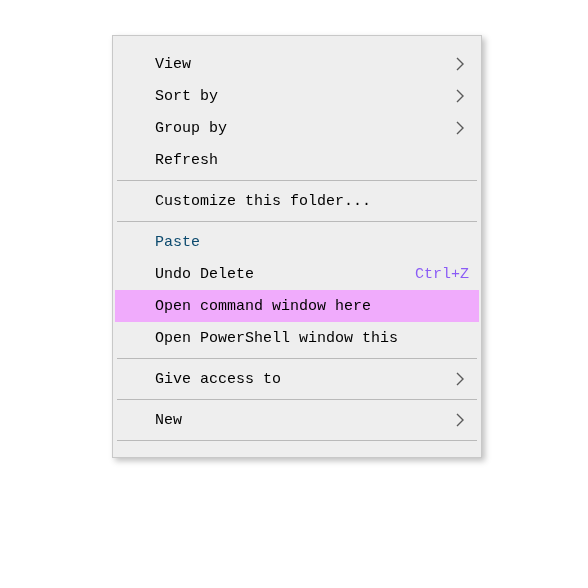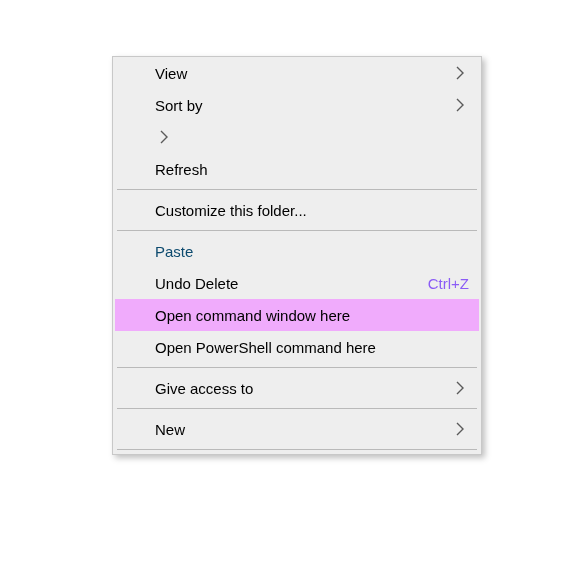--- a/index.html
+++ b/index.html
@@ -6,26 +6,27 @@
     body {
       width: 588px;
       height: 588px;
       background: #fff;
       font-family: "Segoe UI", Arial, sans-serif;
       position: relative;
     }
     .context-menu {
       position: absolute;
       left: 112px;
-      top: 56px;
+      top: 35px;
       width: 370px;
       background: #eeeeee;
       border: 1px solid #c8c8c8;
       box-shadow: 3px 3px 6px rgba(0,0,0,0.25);
-      padding: 0 2px;
+      padding: 12px 2px;
+      font-family: Liberation Mono, monospace;
     }
     .menu-item {
       display: flex;
       align-items: center;
       height: 32px;
       padding-left: 40px;
       padding-right: 10px;
       font-size: 15px;
       color: #000;
       position: relative;
@@ -65,20 +66,21 @@
   <div class="menu-item">
     <span class="menu-label">Sort by</span>
     <span class="submenu-arrow">
       <svg width="10" height="14" viewBox="0 0 10 14">
           <path d="M2 1 L8 7 L2 13" fill="none" stroke="#5a5a5a" stroke-width="1.4"></path>
         </svg>
     </span>
   </div>
 
   <div class="menu-item">
+    <span class="menu-label">Group by</span>
     <span class="submenu-arrow">
       <svg width="10" height="14" viewBox="0 0 10 14">
           <path d="M2 1 L8 7 L2 13" fill="none" stroke="#5a5a5a" stroke-width="1.4"></path>
         </svg>
     </span>
   </div>
 
   <div class="menu-item">
     <span class="menu-label">Refresh</span>
   </div>
@@ -99,21 +101,21 @@
   <div class="menu-item">
     <span class="menu-label">Undo Delete</span>
     <span class="menu-shortcut">Ctrl+Z</span>
   </div>
 
   <div class="menu-item hovered">
     <span class="menu-label">Open command window here</span>
   </div>
 
   <div class="menu-item">
-    <span class="menu-label">Open PowerShell command here</span>
+    <span class="menu-label">Open PowerShell window this</span>
   </div>
 
   <div class="separator"></div>
 
   <div class="menu-item">
     <span class="menu-label">Give access to</span>
     <span class="submenu-arrow">
       <svg width="10" height="14" viewBox="0 0 10 14">
           <path d="M2 1 L8 7 L2 13" fill="none" stroke="#5a5a5a" stroke-width="1.4"></path>
         </svg>

